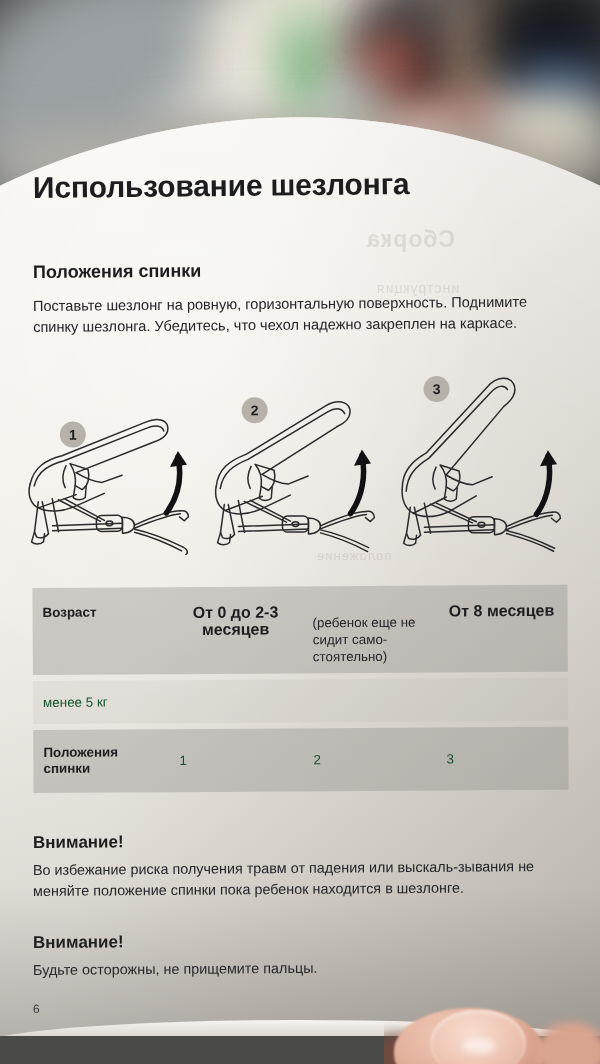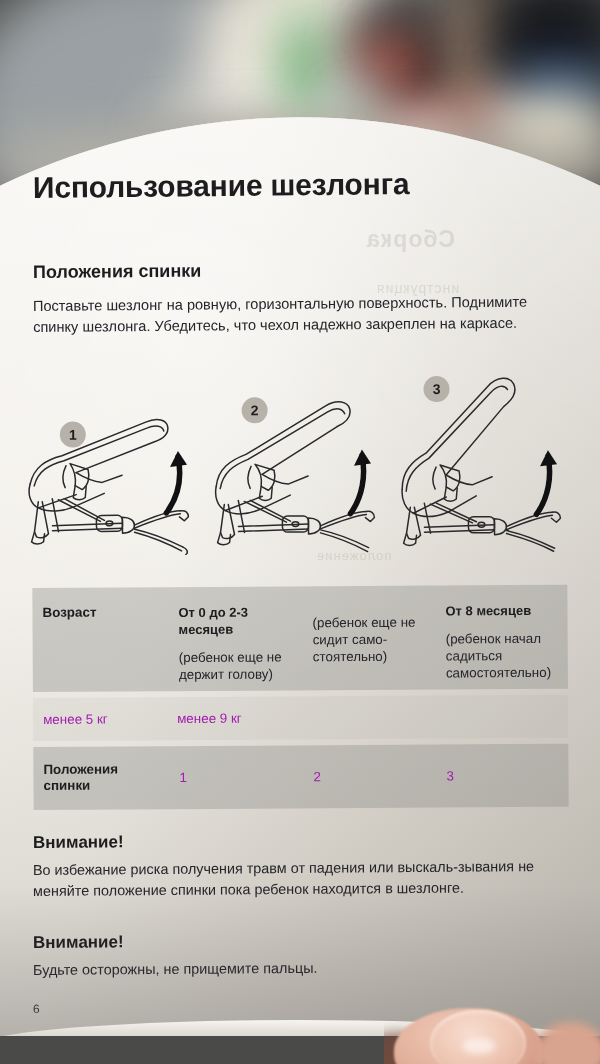--- a/index.html
+++ b/index.html
@@ -114,23 +114,23 @@
   .trow.light{background:rgba(160,160,154,.13);}
   .tcell{box-sizing:border-box;padding:0 10px;}
   .c0{width:136px;}
   .c1{width:134px;}
   .c2{width:133px;}
   .c3{width:132px;}
   .r1{padding-top:17px;padding-bottom:8px;}
   .r2{padding-top:13px;padding-bottom:13px;display:flex;align-items:center;}
   .r3{padding-top:15px;padding-bottom:16px;display:flex;align-items:center;}
   .lbl{font-size:13.4px;font-weight:700;color:#1d1d1f;line-height:16px;}
-  .vbold{font-size:13px;font-weight:700;color:#1d1d1f;line-height:17px;}
+  .vbold{font-size:16px;font-weight:700;color:#1d1d1f;line-height:17px;text-align:center;}
   .vsub{font-size:13.4px;font-weight:400;color:#25252a;line-height:17px;margin-top:11px;}
-  .vreg{font-size:13.4px;font-weight:400;color:#a21caf;line-height:17px;}
+  .vreg{font-size:13.4px;font-weight:400;color:#14532d;line-height:17px;}
   .gap{height:6px;}
 
   
   .warnhead{position:absolute;left:33px;margin:0;font-size:17px;font-weight:700;
     color:#1d1d1f;transform:rotate(-.45deg);transform-origin:left center;}
   .warnbody{position:absolute;left:33px;margin:0;width:540px;font-size:14.4px;
     line-height:20.5px;color:#25252a;transform:rotate(-.45deg);transform-origin:left center;}
   .w1h{top:725px;}
   .w1b{top:752px;}
   .w2h{top:825px;}
@@ -328,39 +328,34 @@
       </div>
 
       <div id="tbl">
 
         <div class="trow dark">
           <div class="tcell c0 r1">
             <div class="lbl">Возраст</div>
           </div>
           <div class="tcell c1 r1">
             <div class="vbold">От 0 до 2-3 месяцев</div>
-            <div class="vsub">(ребенок еще не держит голову)</div>
           </div>
           <div class="tcell c2 r1">
             <div class="vsub">(ребенок еще не сидит само-стоятельно)</div>
           </div>
           <div class="tcell c3 r1">
             <div class="vbold">От 8 месяцев</div>
-            <div class="vsub">(ребенок начал садиться самостоятельно)</div>
           </div>
         </div>
 
         <div class="gap"></div>
 
         <div class="trow light">
           <div class="tcell c1 r2">
             <div class="vreg">менее 5 кг</div>
-          </div>
-          <div class="tcell c3 r2">
-            <div class="vreg">менее 9 кг</div>
           </div>
         </div>
 
         <div class="gap"></div>
 
         <div class="trow dark">
           <div class="tcell c0 r3">
             <div class="lbl">Положения спинки</div>
           </div>
           <div class="tcell c1 r3">

